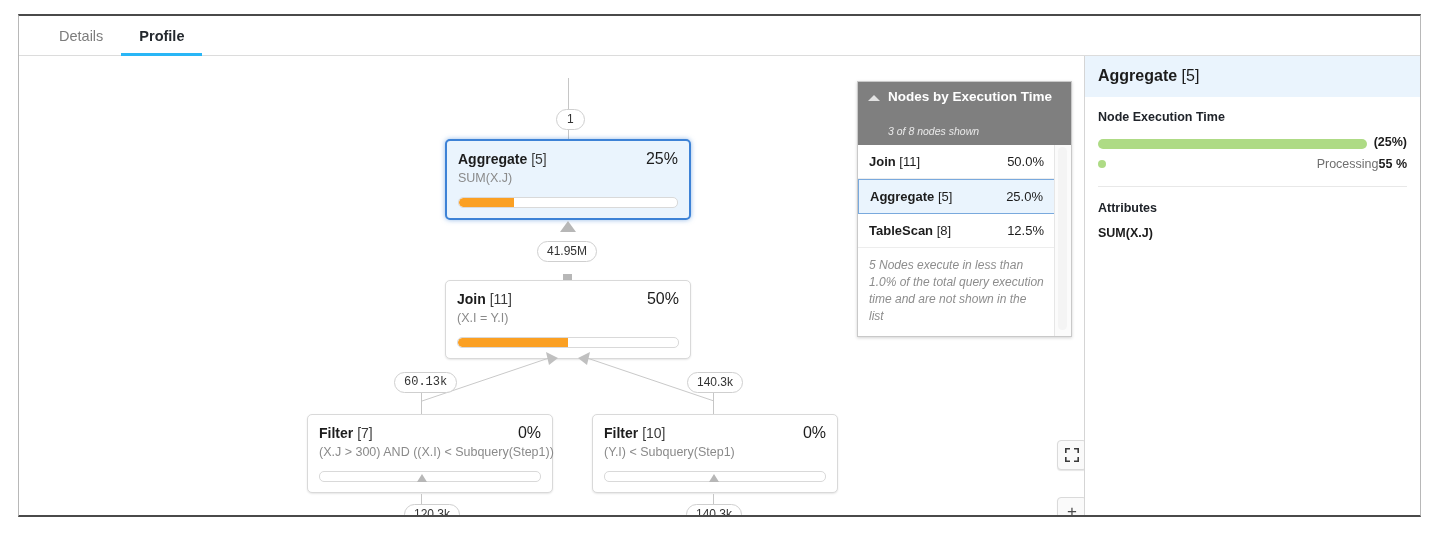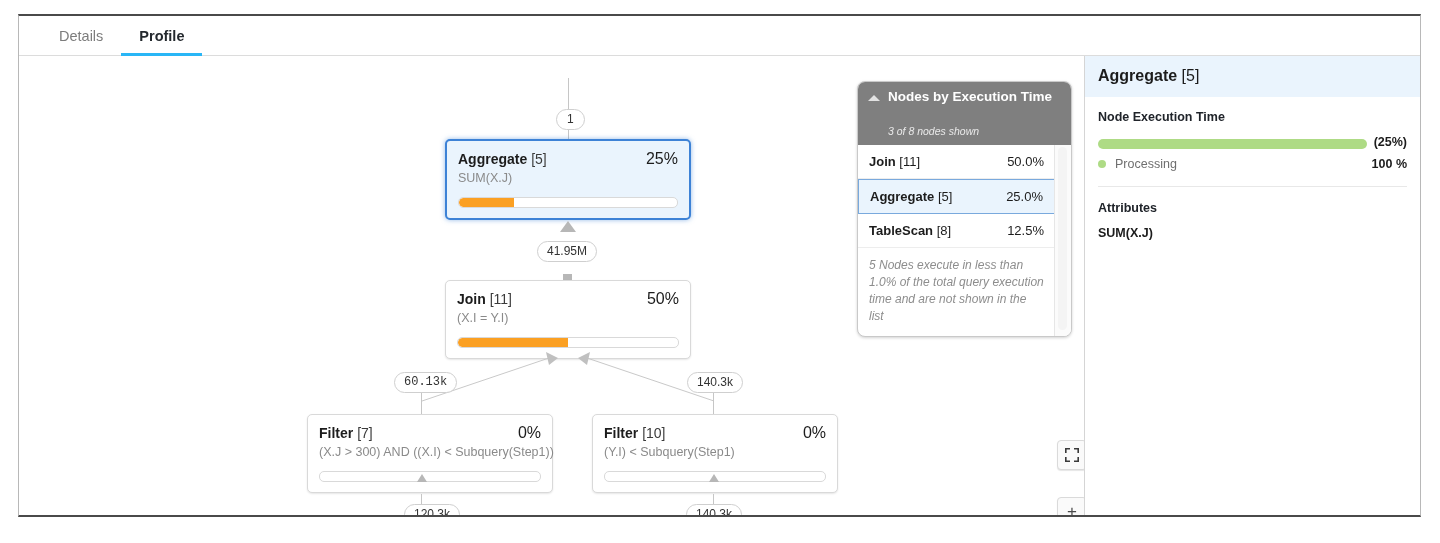--- a/index.html
+++ b/index.html
@@ -187,21 +187,21 @@
   .badge.tiny { padding: 2px 10px 3px 10px; }
 
   
   .nbet {
     position: absolute;
     left: 838px;
     top: 25px;
     width: 215px;
     background: #ffffff;
     border: 1px solid #c9c9c9;
-    border-radius: 8px;
+    border-radius: 0;
     box-shadow: 0 1px 3px rgba(0,0,0,0.18);
     box-sizing: border-box;
     overflow: hidden;
   }
   .nbet-head {
     background: #7f7f7f;
     color: #ffffff;
     padding: 7px 10px 8px 10px;
     display: flex;
     align-items: flex-start;
@@ -321,20 +321,21 @@
     height: 10px;
     background: #aedb85;
     border-radius: 5px;
   }
   .green-pct { font-size: 12.5px; font-weight: bold; color: #1c1c1c; }
   .legend-row {
     display: flex;
     align-items: center;
     margin-top: 8px;
     font-size: 12.5px;
+    text-align: right;
   }
   .dot {
     width: 8px; height: 8px;
     border-radius: 50%;
     background: #aedb85;
     margin-right: 9px;
     flex: none;
   }
   .legend-label { color: #6f6f6f; flex: 1; }
   .legend-val { color: #1c1c1c; font-weight: bold; }
@@ -528,21 +529,21 @@
       </div>
       <div class="detail-body">
         <div class="sec-title">Node Execution Time</div>
         <div class="green-row">
           <div class="green-bar" style="background: rgb(174, 219, 133);"></div>
           <div class="green-pct">(25%)</div>
         </div>
         <div class="legend-row">
           <div class="dot" style="background: rgb(174, 219, 133);"></div>
           <div class="legend-label">Processing</div>
-          <div class="legend-val">100 %</div>
+          <div class="legend-val">55 %</div>
         </div>
         <div class="hr"></div>
         <div class="sec-title">Attributes</div>
         <div class="attr-val">SUM(X.J)</div>
       </div>
     </div>
 
   </div>
 </div>
 

